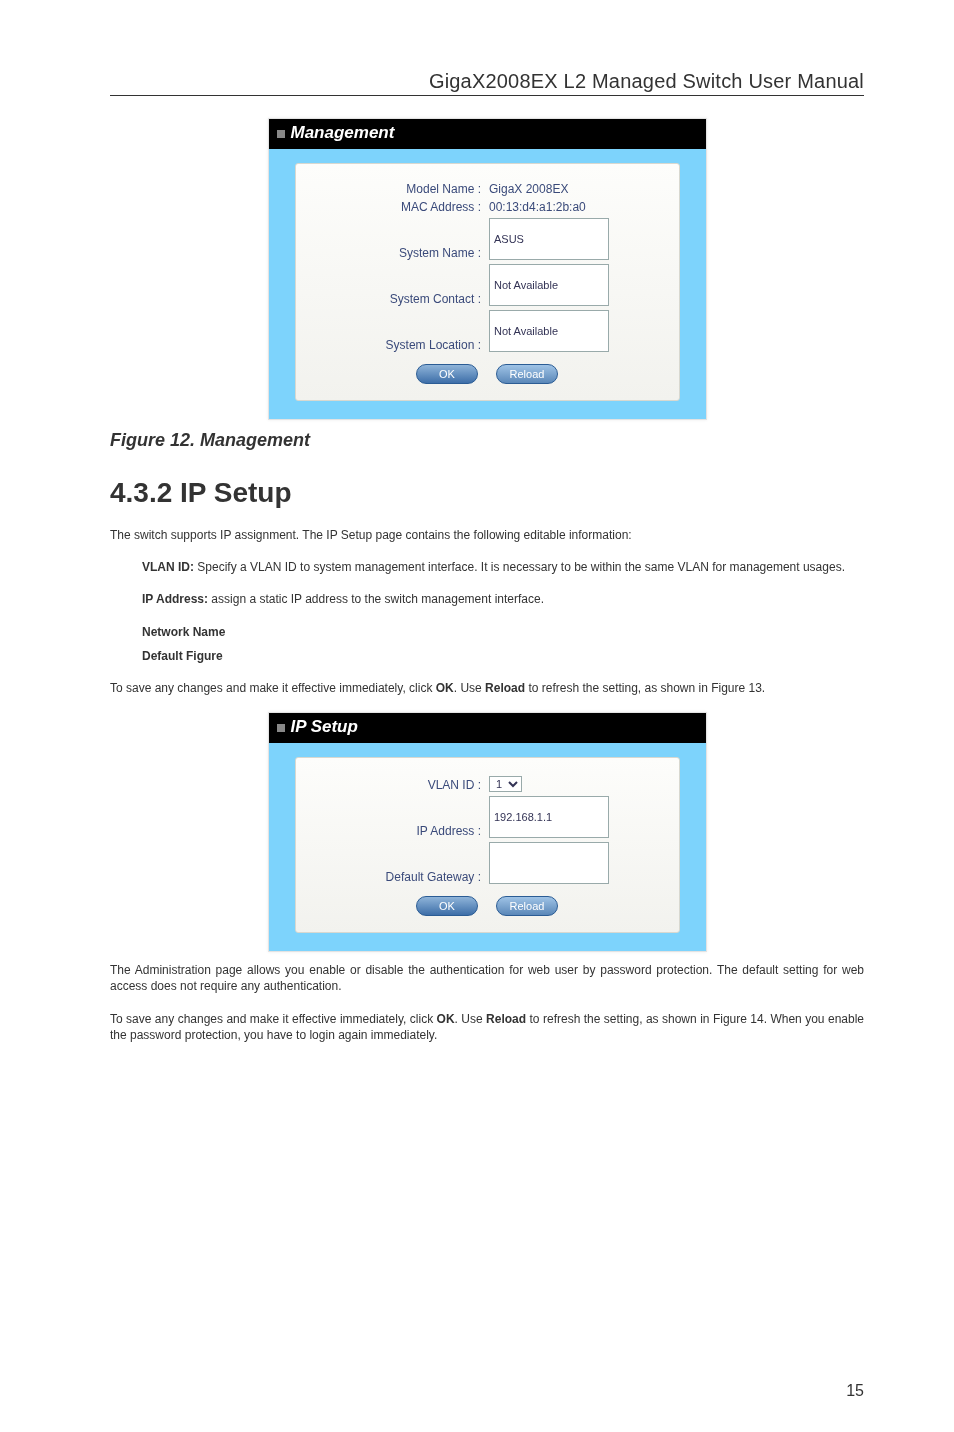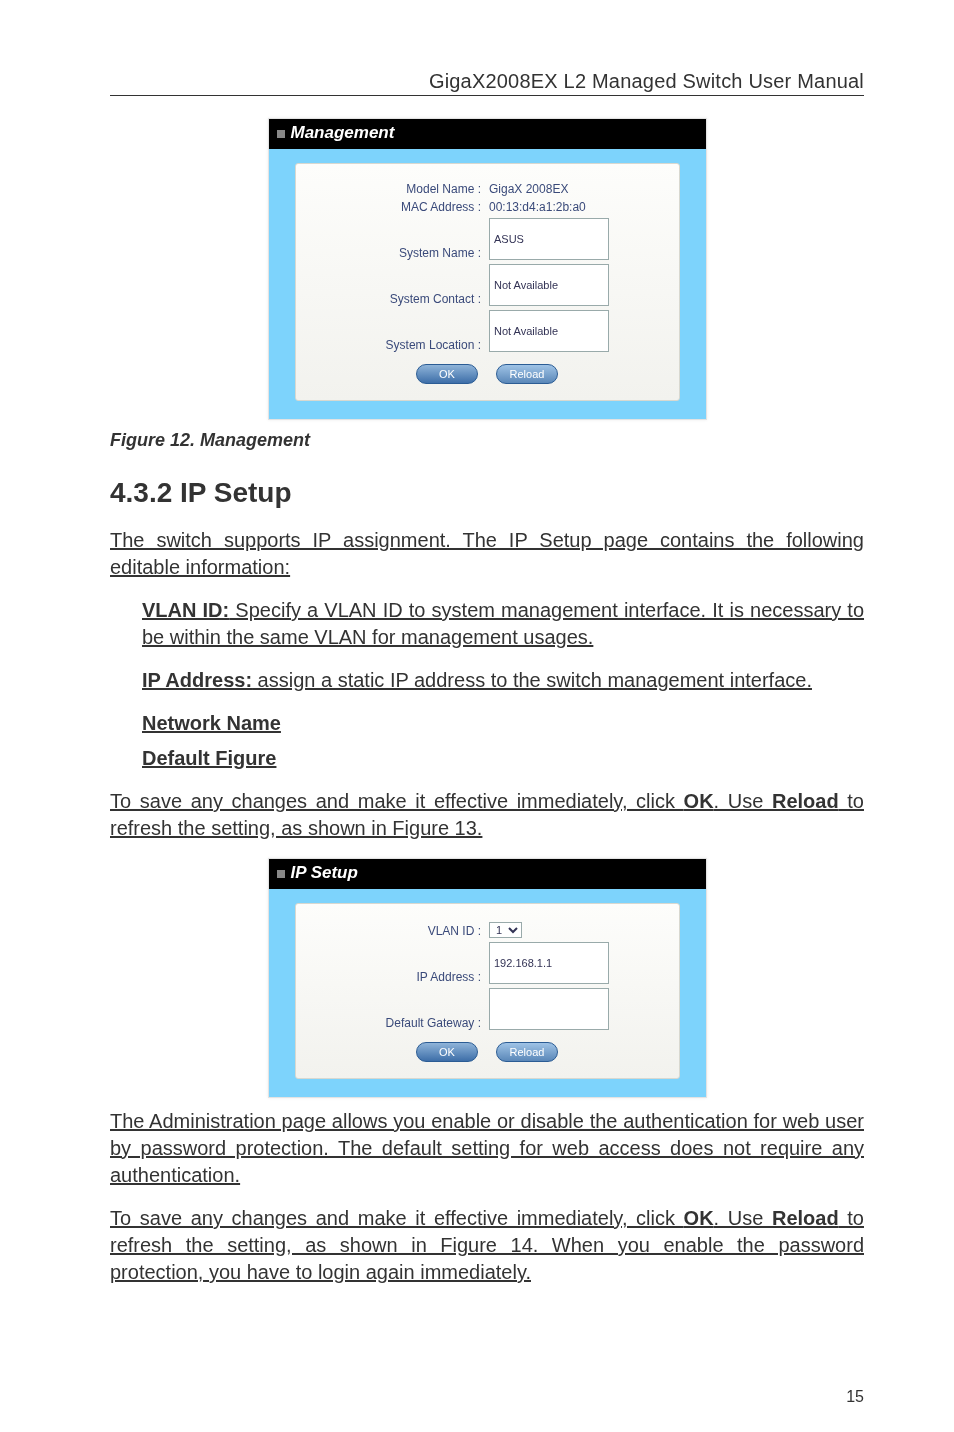--- a/index.html
+++ b/index.html
@@ -14,24 +14,24 @@
   .shot-row { display: flex; align-items: flex-end; justify-content: center; gap: 4px; font-size: 12px; color: #3a4a7a; margin: 4px 0; }
   .shot-row .lbl { text-align: right; min-width: 140px; padding-right: 4px; }
   .shot-row .val { text-align: left; min-width: 140px; }
   .shot-row input { font-size: 11px; padding: 14px 4px; border: 1px solid #9aa; background: #fff; width: 120px; color: #335; }
   .shot-row select { font-size: 11px; padding: 0 2px; border: 1px solid #9aa; background: #fff; color: #335; }
   .shot-btns { display: flex; justify-content: center; gap: 18px; margin-top: 12px; }
   .pill-btn { display: inline-block; min-width: 62px; text-align: center; font-size: 11px; color: #fff; padding: 3px 12px; border-radius: 11px; background: linear-gradient(#8fb4d9,#3d6ea8); border: 1px solid #2b5c94; }
   .pill-btn.alt { background: linear-gradient(#9fc3e6,#5a87b8); }
   .fig-caption { text-align: left; font-weight: bold; font-style: italic; font-size: 18px; margin: 6px 0 26px 0; }
   h2.section { font-size: 28px; font-weight: bold; margin: 8px 0 18px 0; }
-  p.body { font-size: 20px; line-height: 1.35; text-align: justify; margin-bottom: 16px; text-decoration: underline; }
+  p.body { font-size: 12px; line-height: 1.35; text-align: justify; margin-bottom: 16px; }
   .indent { margin-left: 32px; }
   .bold { font-weight: bold; }
-  .page-num { position: absolute; bottom: 26px; right: 90px; font-size: 16px; }
+  .page-num { position: absolute; bottom: 32px; right: 90px; font-size: 16px; }
 </style>
 </head>
 <body>
 
 <div class="page">
 
   <div class="header-line">GigaX2008EX L2 Managed Switch User Manual</div>
 
   <div class="screenshot-box">
     <div class="shot-title-bar">Management</div>

